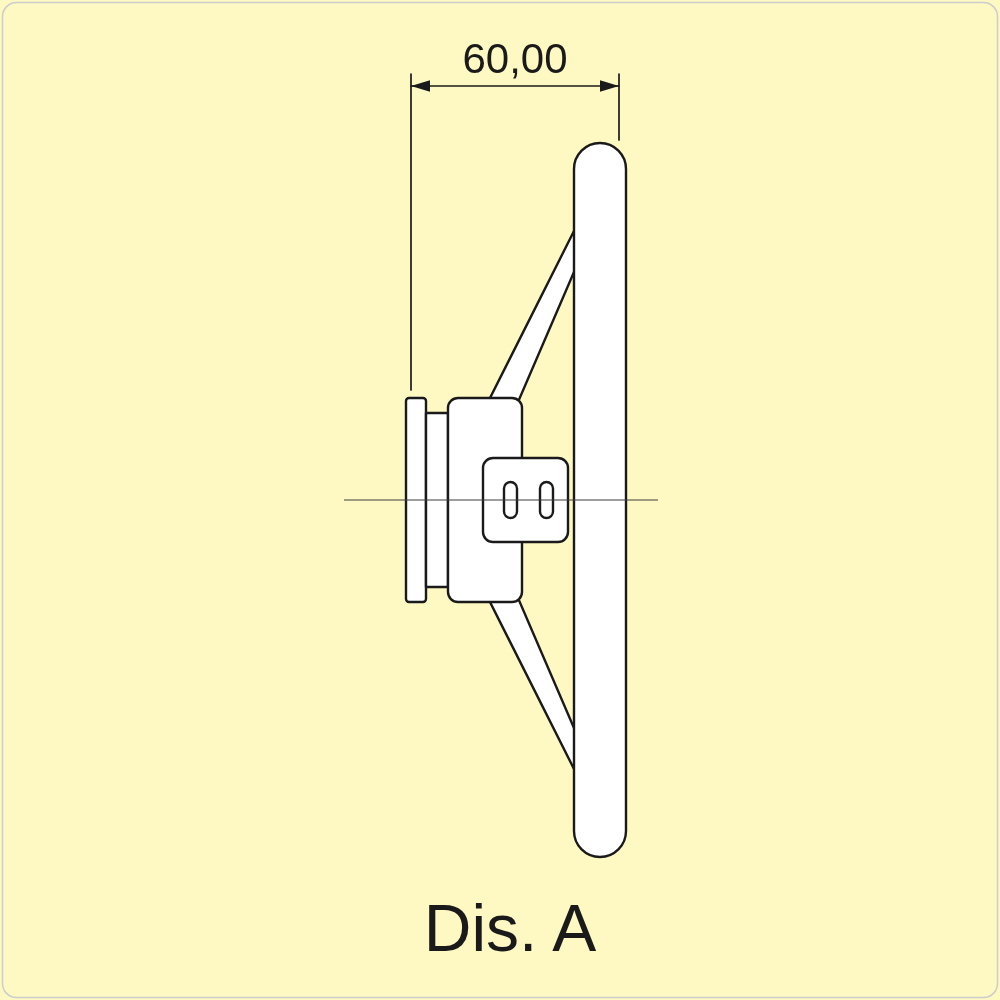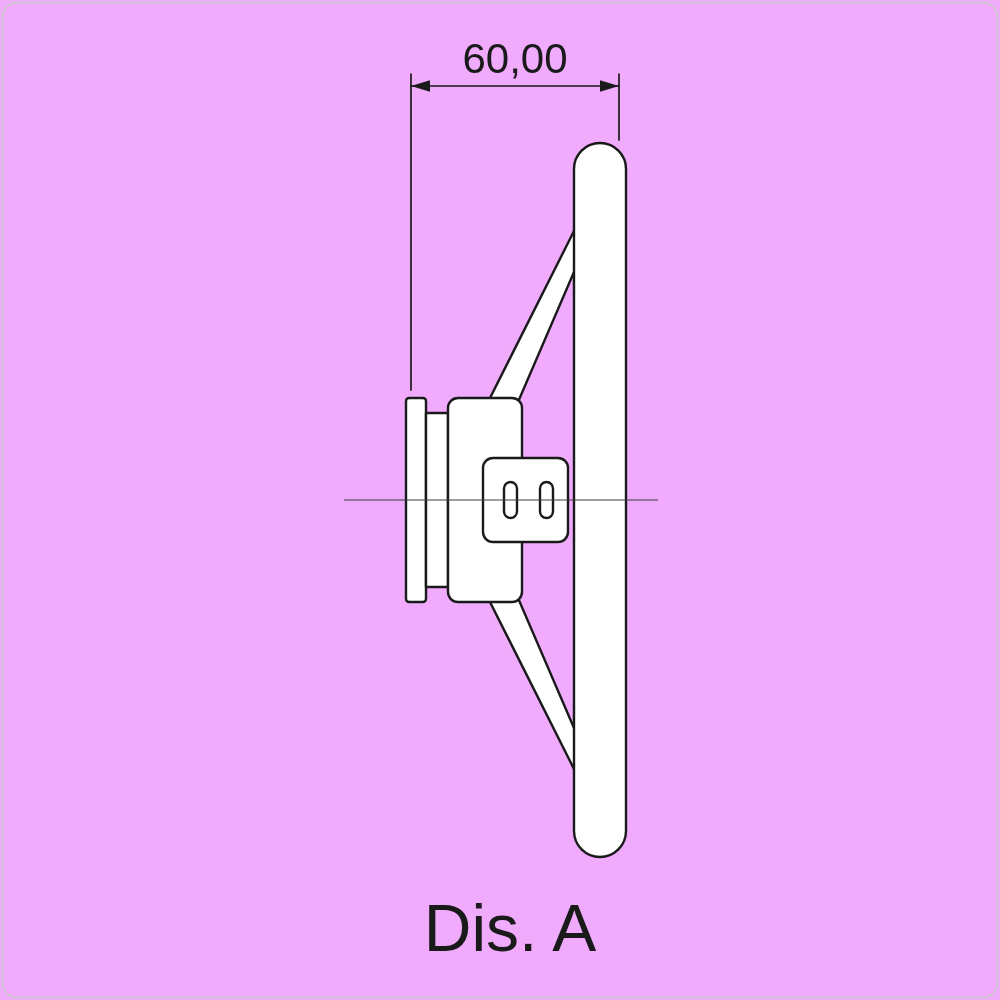--- a/index.html
+++ b/index.html
@@ -4,21 +4,21 @@
 <style>
   html, body {
     margin: 0;
     padding: 0;
     background: #ffffff;
   }
   .canvas {
     position: relative;
     width: 1000px;
     height: 1000px;
-    background: #f0abfc;
+    background: #fef9c3;
     overflow: hidden;
   }
   svg {
     display: block;
     width: 1000px;
     height: 1000px;
   }
   text {
     font-family: "Liberation Sans", "DejaVu Sans", sans-serif;
     fill: #1a1a1a;

